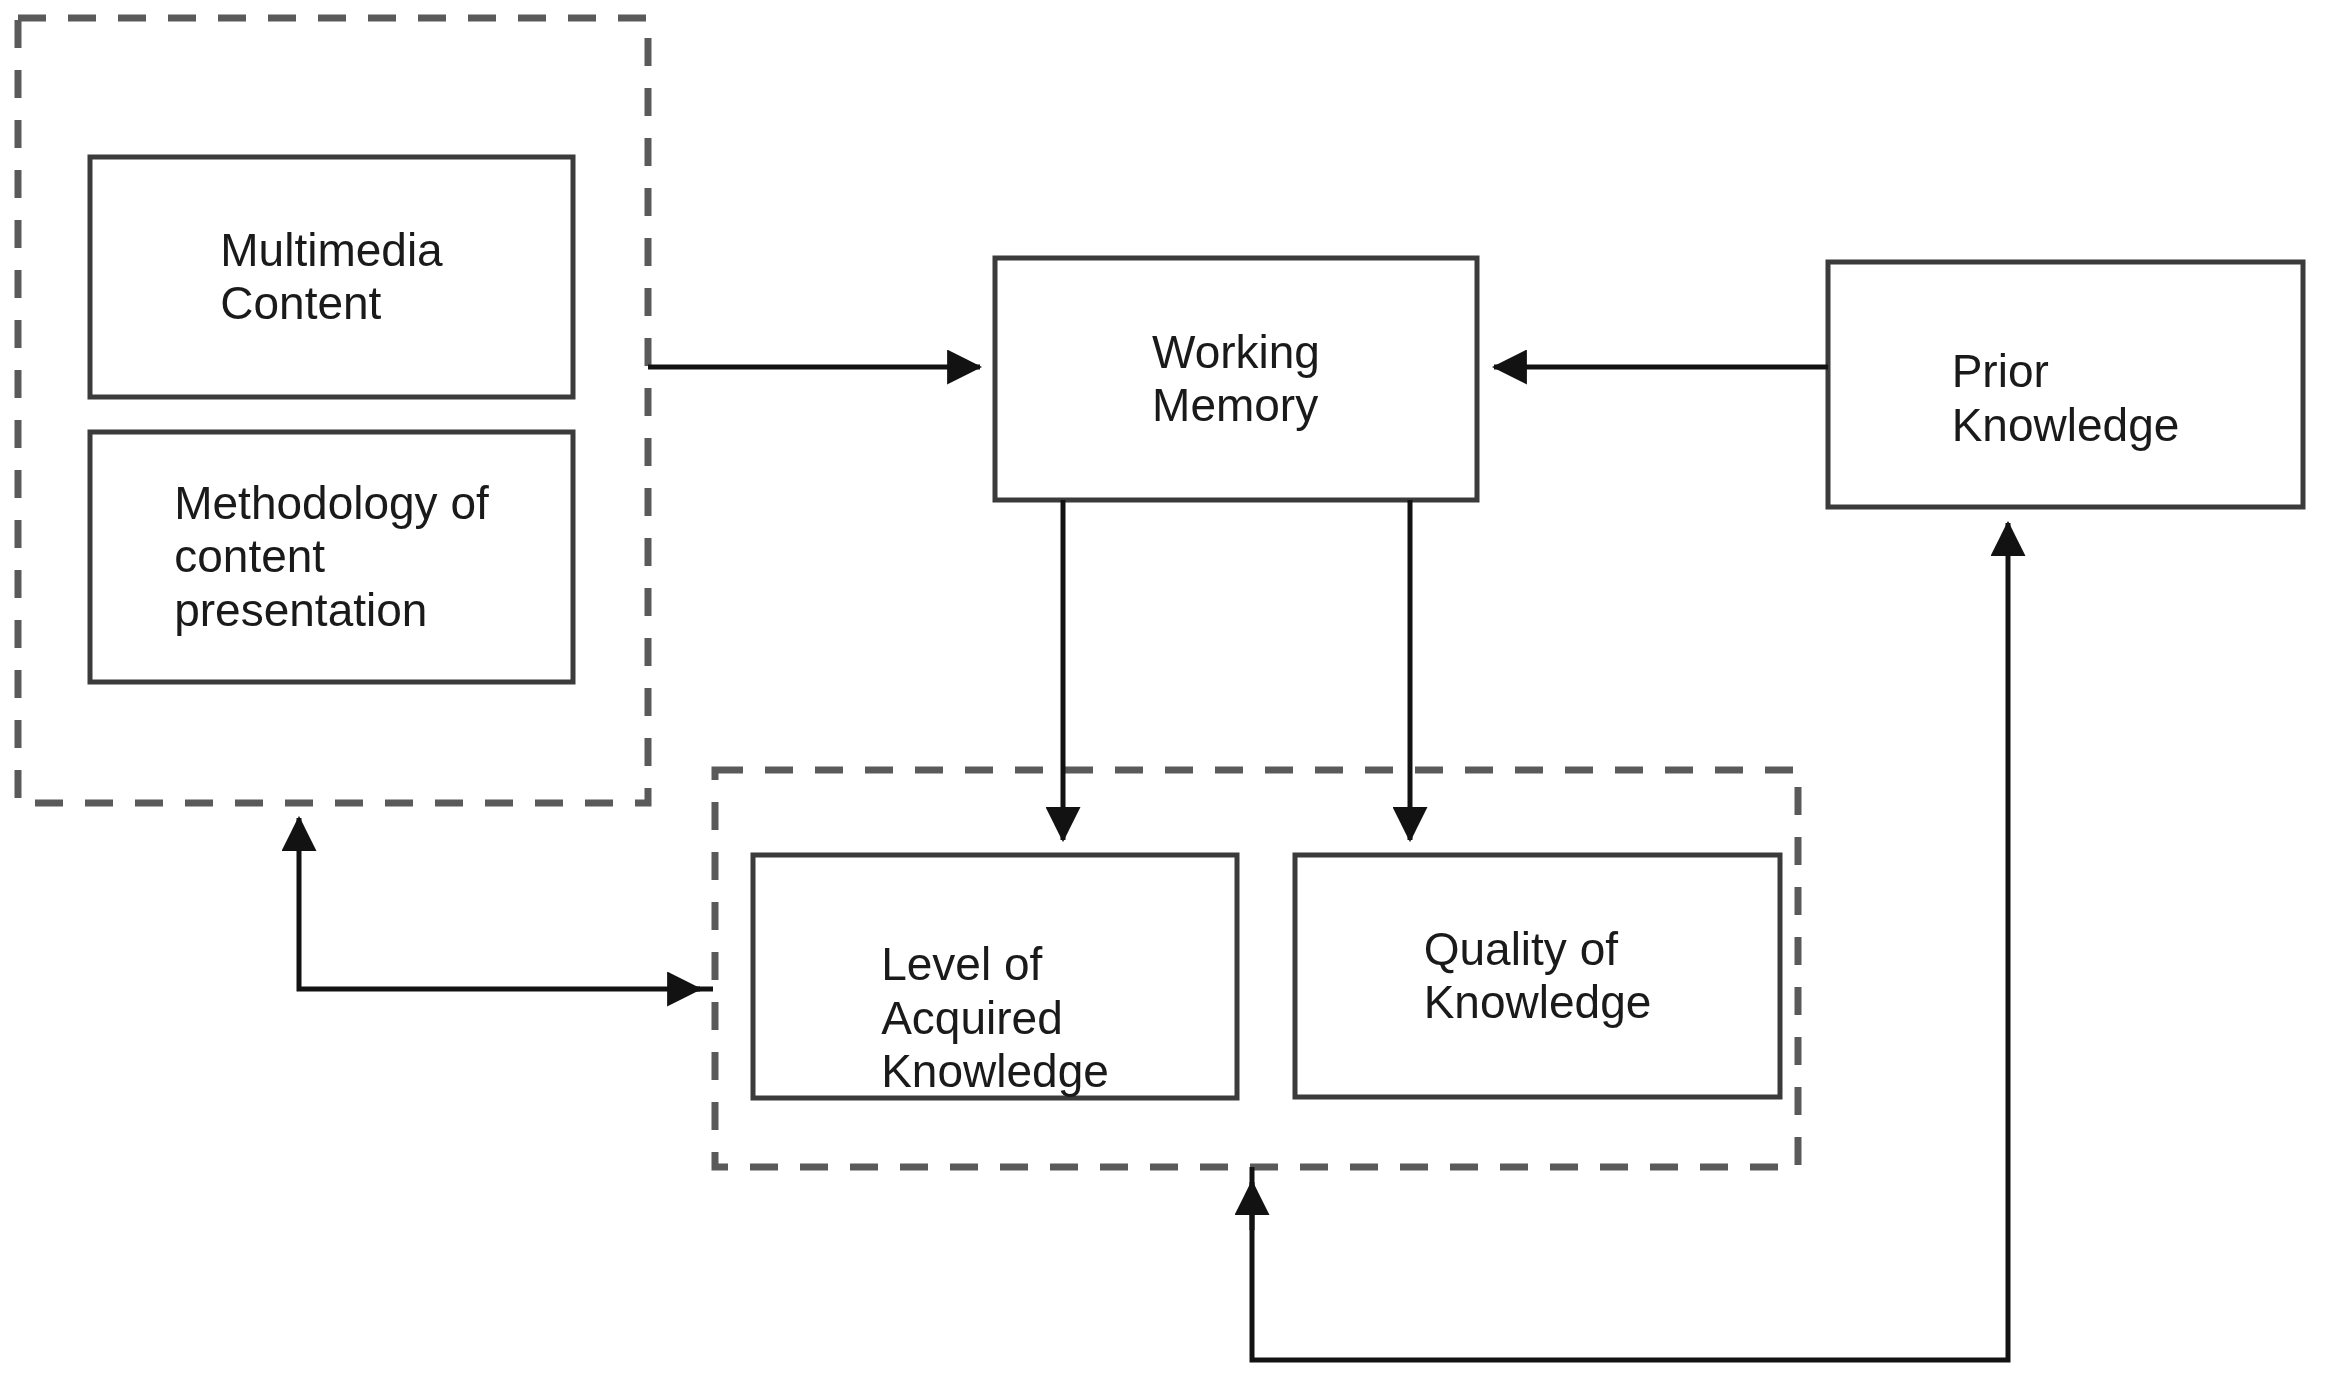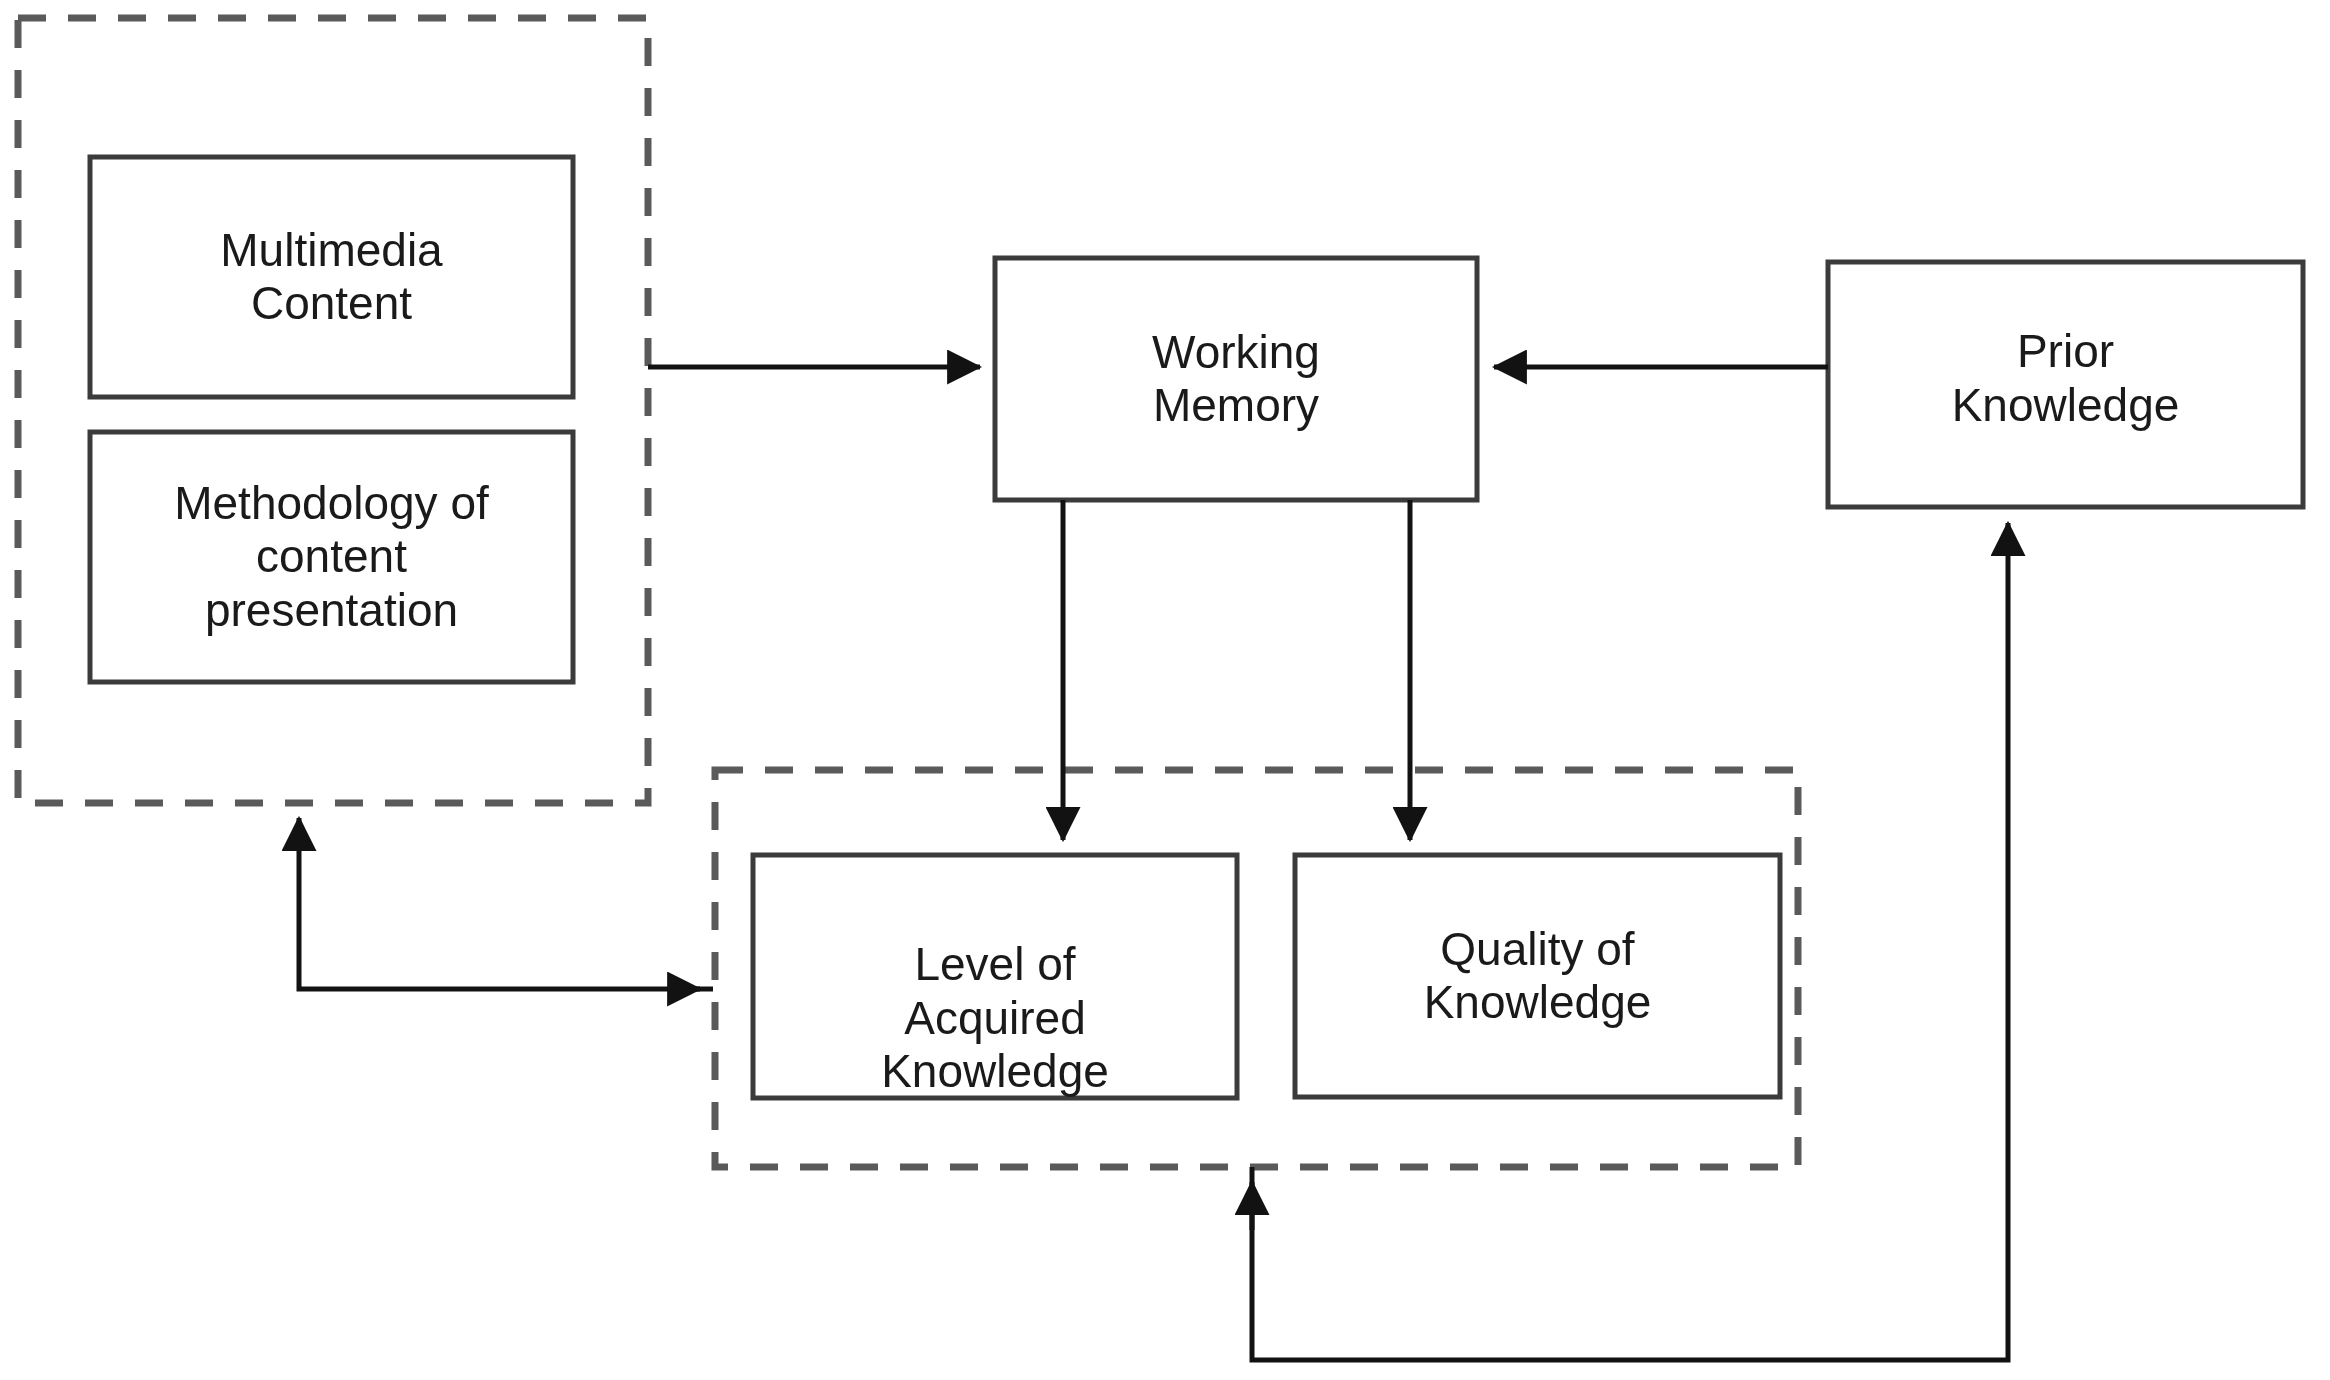--- a/index.html
+++ b/index.html
@@ -20,21 +20,20 @@
     left: 0;
     top: 0;
     width: 2330px;
     height: 1380px;
   }
   .node-label {
     position: absolute;
     display: flex;
     align-items: center;
     justify-content: center;
-    text-align: center;
     color: #1a1a1a;
     font-size: 46px;
     line-height: 1.16;
     font-family: "Liberation Sans", sans-serif;
     white-space: pre-line;
     pointer-events: none;
   }
 </style>
 </head>
 <body>
@@ -77,21 +76,21 @@
   <div class="node-label" style="left:90px; top:157px; width:483px; height:240px;">Multimedia
 Content</div>
 
   <div class="node-label" style="left:995px; top:258px; width:482px; height:242px;">Working
 Memory</div>
 
   <div class="node-label" style="left:90px; top:432px; width:483px; height:250px;">Methodology of
 content
 presentation</div>
 
-  <div class="node-label" style="left:1828px; top:256px; width:475px; height:245px;">Prior
+  <div class="node-label" style="left:1828px; top:276px; width:475px; height:245px;">Prior
 Knowledge</div>
 
   <div class="node-label" style="left:753px; top:897px; width:484px; height:243px;">Level of
 Acquired
 Knowledge</div>
 
   <div class="node-label" style="left:1295px; top:855px; width:485px; height:242px;">Quality of
 Knowledge</div>
 
 </div>

